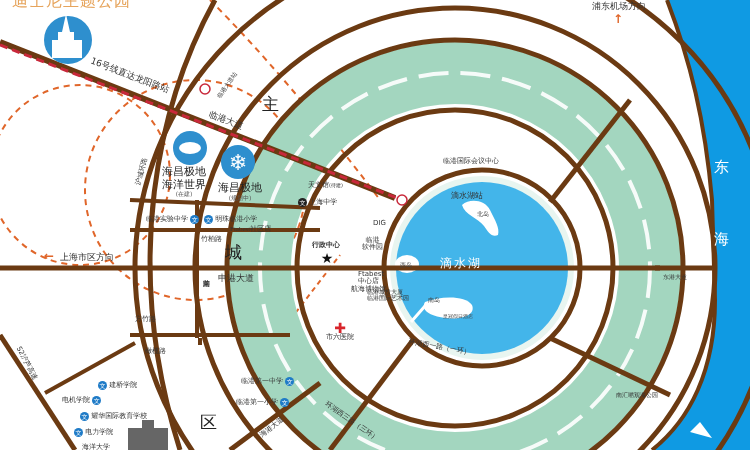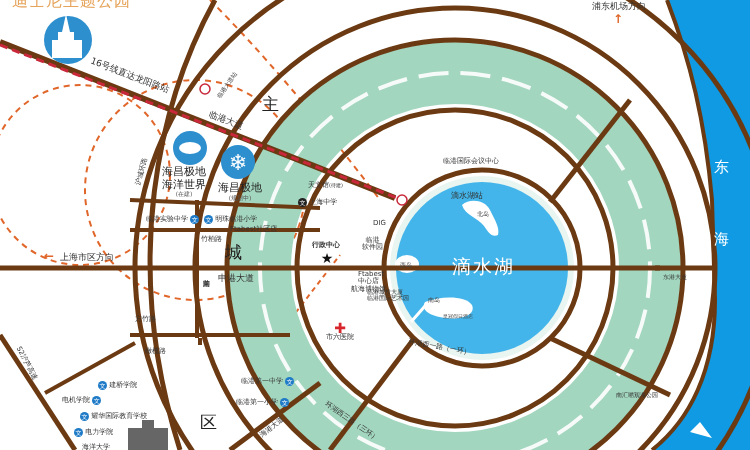--- a/index.html
+++ b/index.html
@@ -7,21 +7,21 @@
   #map{position:relative;width:750px;height:450px;overflow:hidden;background:#fff;}
   #map svg{position:absolute;left:0;top:0;}
   .lbl{position:absolute;white-space:nowrap;color:#333;font-size:7px;line-height:1;}
   .lbl-md{font-size:9px;color:#333;}
   .lbl-big{font-size:17px;color:#222;font-weight:normal;}
   .poi-title{position:absolute;font-size:11px;color:#222;text-align:center;line-height:1.15;white-space:nowrap;}
   .poi-sub{display:block;font-size:6px;color:#555;}
   .school{display:inline-block;width:9px;height:9px;border-radius:50%;background:#1f7bc7;color:#fff;font-size:6px;line-height:9px;text-align:center;vertical-align:middle;}
   .dir{position:absolute;color:#e0662a;font-size:12px;font-weight:bold;line-height:1;}
   .sea-lbl{position:absolute;color:#fff;font-size:15px;line-height:1;}
-  .lake-lbl{position:absolute;color:#fff;font-size:19px;letter-spacing:2px;line-height:1;margin-left:12px;}
+  .lake-lbl{position:absolute;color:#fff;font-size:12px;letter-spacing:2px;line-height:1;}
   .island{position:absolute;font-size:6px;color:#444;}
   .project{position:absolute;left:137px;top:234px;width:56px;height:30px;background:#e85a1e;color:#fff;font-size:16px;display:flex;align-items:center;justify-content:center;letter-spacing:1px;}
   .disney-title{position:absolute;left:12px;top:-9px;font-size:16px;color:#e6a45c;letter-spacing:1px;}
 </style>
 </head>
 <body>
 
 <div id="map">
   <svg width="750" height="450" viewBox="0 0 750 450">
 
@@ -141,21 +141,21 @@
 
   <div class="lbl lbl-md" style="left:592px;top:2px;">浦东机场方向</div>
   <div class="dir" style="left:613px;top:13px;">↑</div>
 
   <div class="dir" style="left:44px;top:250px;">←</div>
   <div class="lbl lbl-md" style="left:60px;top:253px;">上海市区方向</div>
 
 
   <div class="lbl" style="left:146px;top:215px;"><span>临港实验中学</span> <span class="school">文</span></div>
   <div class="lbl" style="left:204px;top:215px;"><span class="school">文</span> <span>明珠临港小学</span></div>
-  <div class="lbl" style="left:230px;top:226px;">Ftabest社区店</div>
+  <div class="lbl" style="left:230px;top:226px;font-family:Liberation Serif, serif;">Ftabest社区店</div>
   <div class="lbl" style="left:201px;top:236px;">竹柏路</div>
   <div class="lbl lbl-md" style="left:218px;top:274px;">申港大道</div>
   <div class="lbl" style="left:202px;top:274px;writing-mode:vertical-rl;">茉莉路</div>
   <div class="lbl" style="left:135px;top:316px;">方竹路</div>
   <div class="lbl" style="left:145px;top:348px;">橄榄路</div>
   <div class="lbl" style="left:8px;top:360px;transform:rotate(62deg);">S2沪芦高速</div>
 
   <div class="lbl" style="left:241px;top:377px;"><span>临港第一中学</span> <span class="school">文</span></div>
   <div class="lbl" style="left:236px;top:398px;"><span>临港第一小学</span> <span class="school">文</span></div>
 

